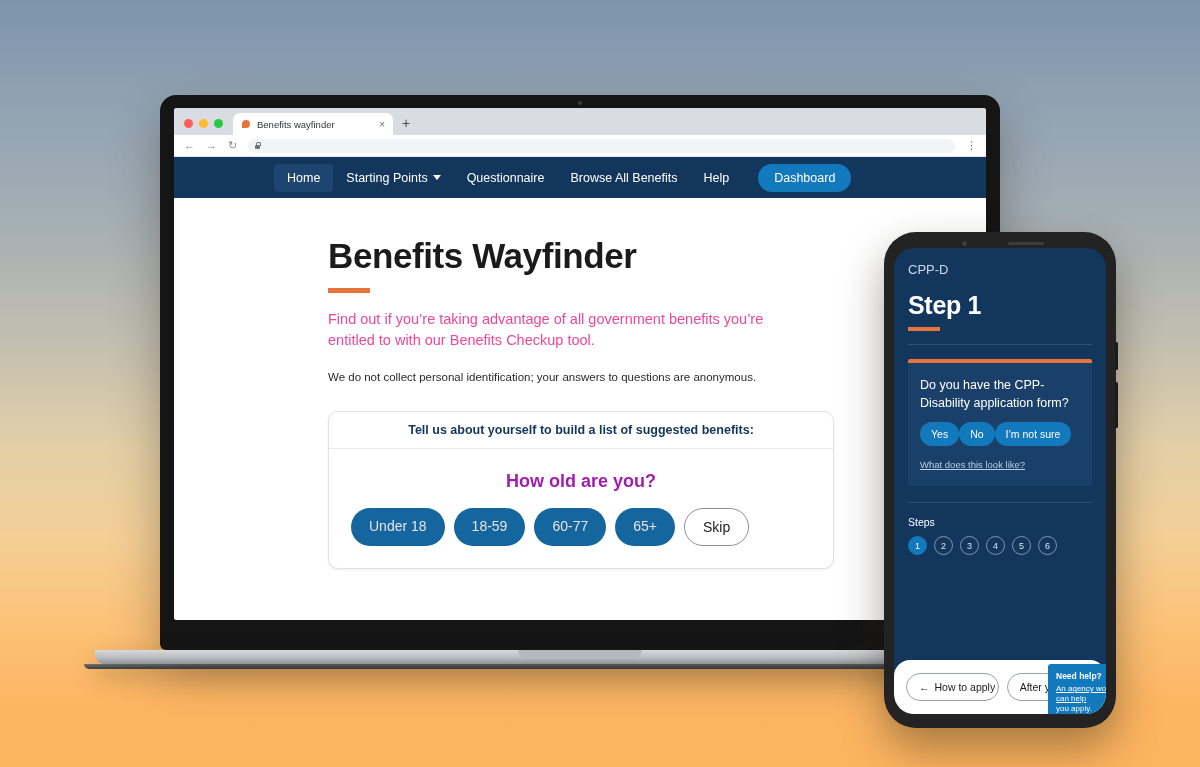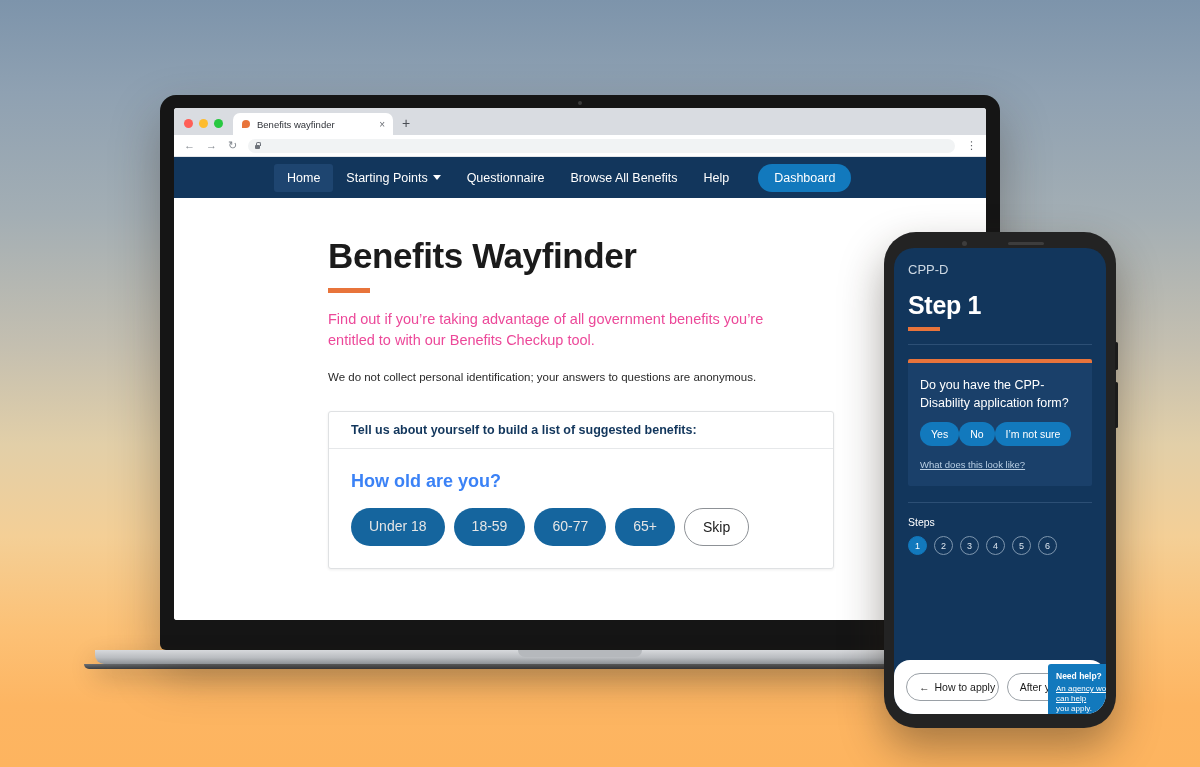--- a/index.html
+++ b/index.html
@@ -103,33 +103,34 @@
 
   
   .page { padding: 38px 0 0 154px; background: #fff; height: 100%; }
   .page-title { font-size: 35px; font-weight: bold; color: #1b1b1b; letter-spacing: -0.4px; }
   .rule-orange { width: 42px; height: 5px; background: #e8743b; margin: 12px 0 16px; }
   .lede { font-size: 14.5px; color: #ec4899; line-height: 1.45; max-width: 468px; }
   .fineprint { font-size: 11.5px; color: #2a2a2a; margin-top: 20px; }
 
   .q-card {
     margin-top: 28px; width: 506px; background: #fff;
-    border: 1px solid #dfe1e3; border-radius: 3px;
+    border: 1px solid #dfe1e3; border-radius: 10px;
     box-shadow: 0 1px 3px rgba(0,0,0,0.07);
+    text-align: center;
   }
   .q-card-head {
     padding: 11px 22px; border-bottom: 1px solid #e6e8ea;
     font-size: 12.5px; font-weight: bold; color: #12365c;
   }
   .q-card-body { padding: 14px 22px 22px; }
   .prog-row { display: flex; align-items: center; gap: 10px; }
   .prog-label { font-size: 10.5px; color: #3d3d3d; white-space: nowrap; }
   .prog-track { flex: 1 1 auto; height: 6px; background: #eceded; border-radius: 3px; }
   .prog-fill { width: 18%; height: 100%; background: #2e8b42; border-radius: 3px; }
-  .q-text { font-size: 18px; font-weight: bold; color: #3b82f6; margin: 8px 0 16px; }
+  .q-text { font-size: 18px; font-weight: bold; color: #a21caf; margin: 8px 0 16px; }
   .pills { display: flex; gap: 9px; }
   .pill {
     background: #15659e; color: #e5e5e5; font-size: 14px;
     padding: 10px 18px; border-radius: 22px; white-space: nowrap;
   }
   .pill.ghost { background: #fff; color: #1b1b1b; border: 1px solid #8d9196; }
 
   .laptop-base {
     width: 970px; margin-left: -65px; height: 14px;
     background: linear-gradient(to bottom, #d7d9dc 0%, #b9bcc0 55%, #8d9195 100%);

